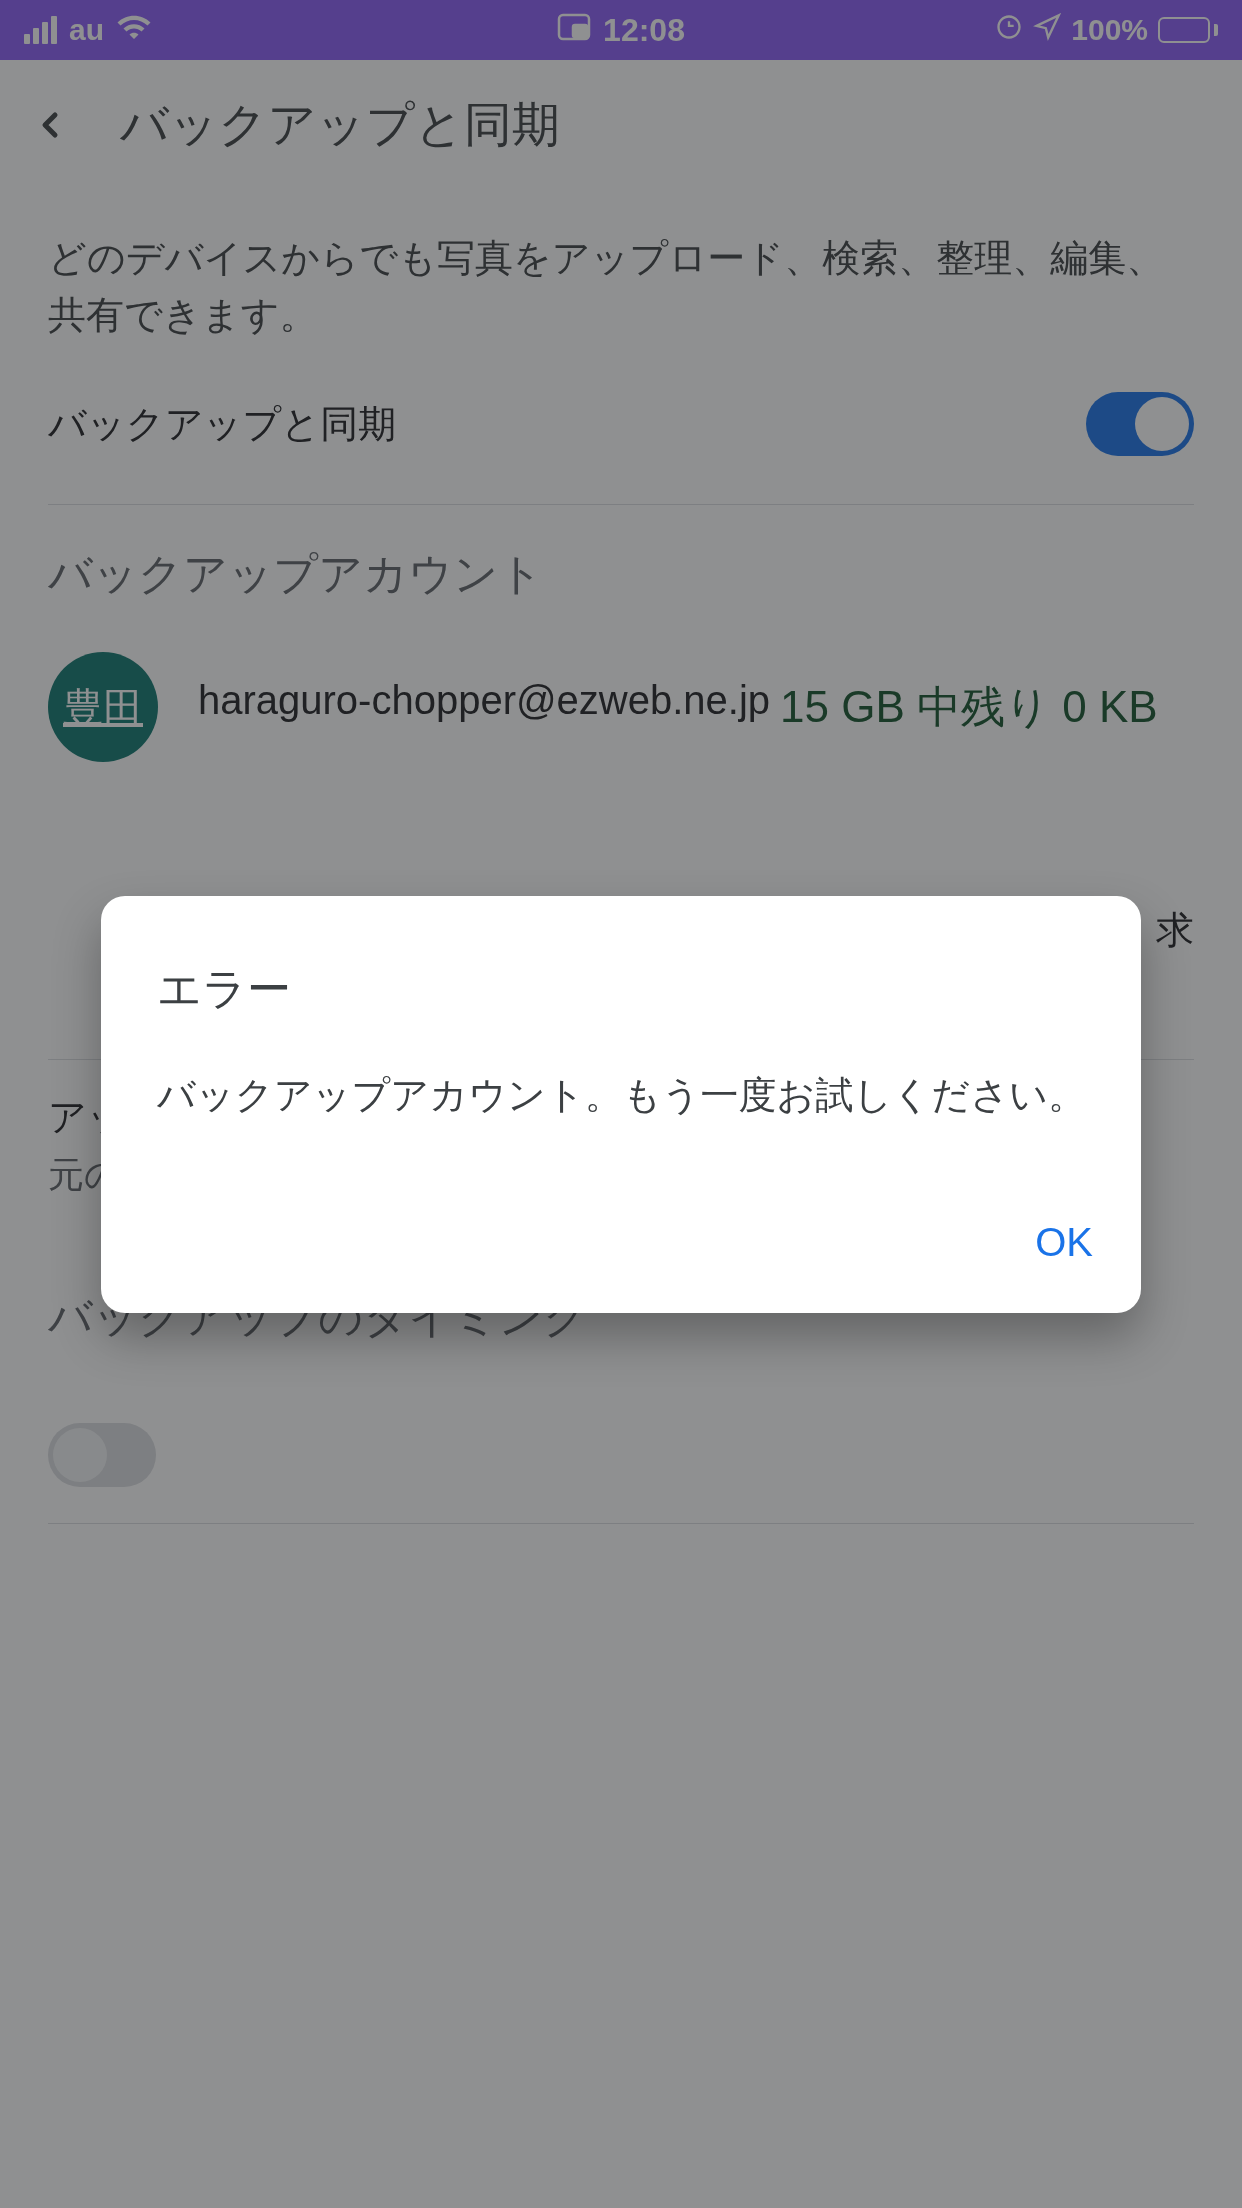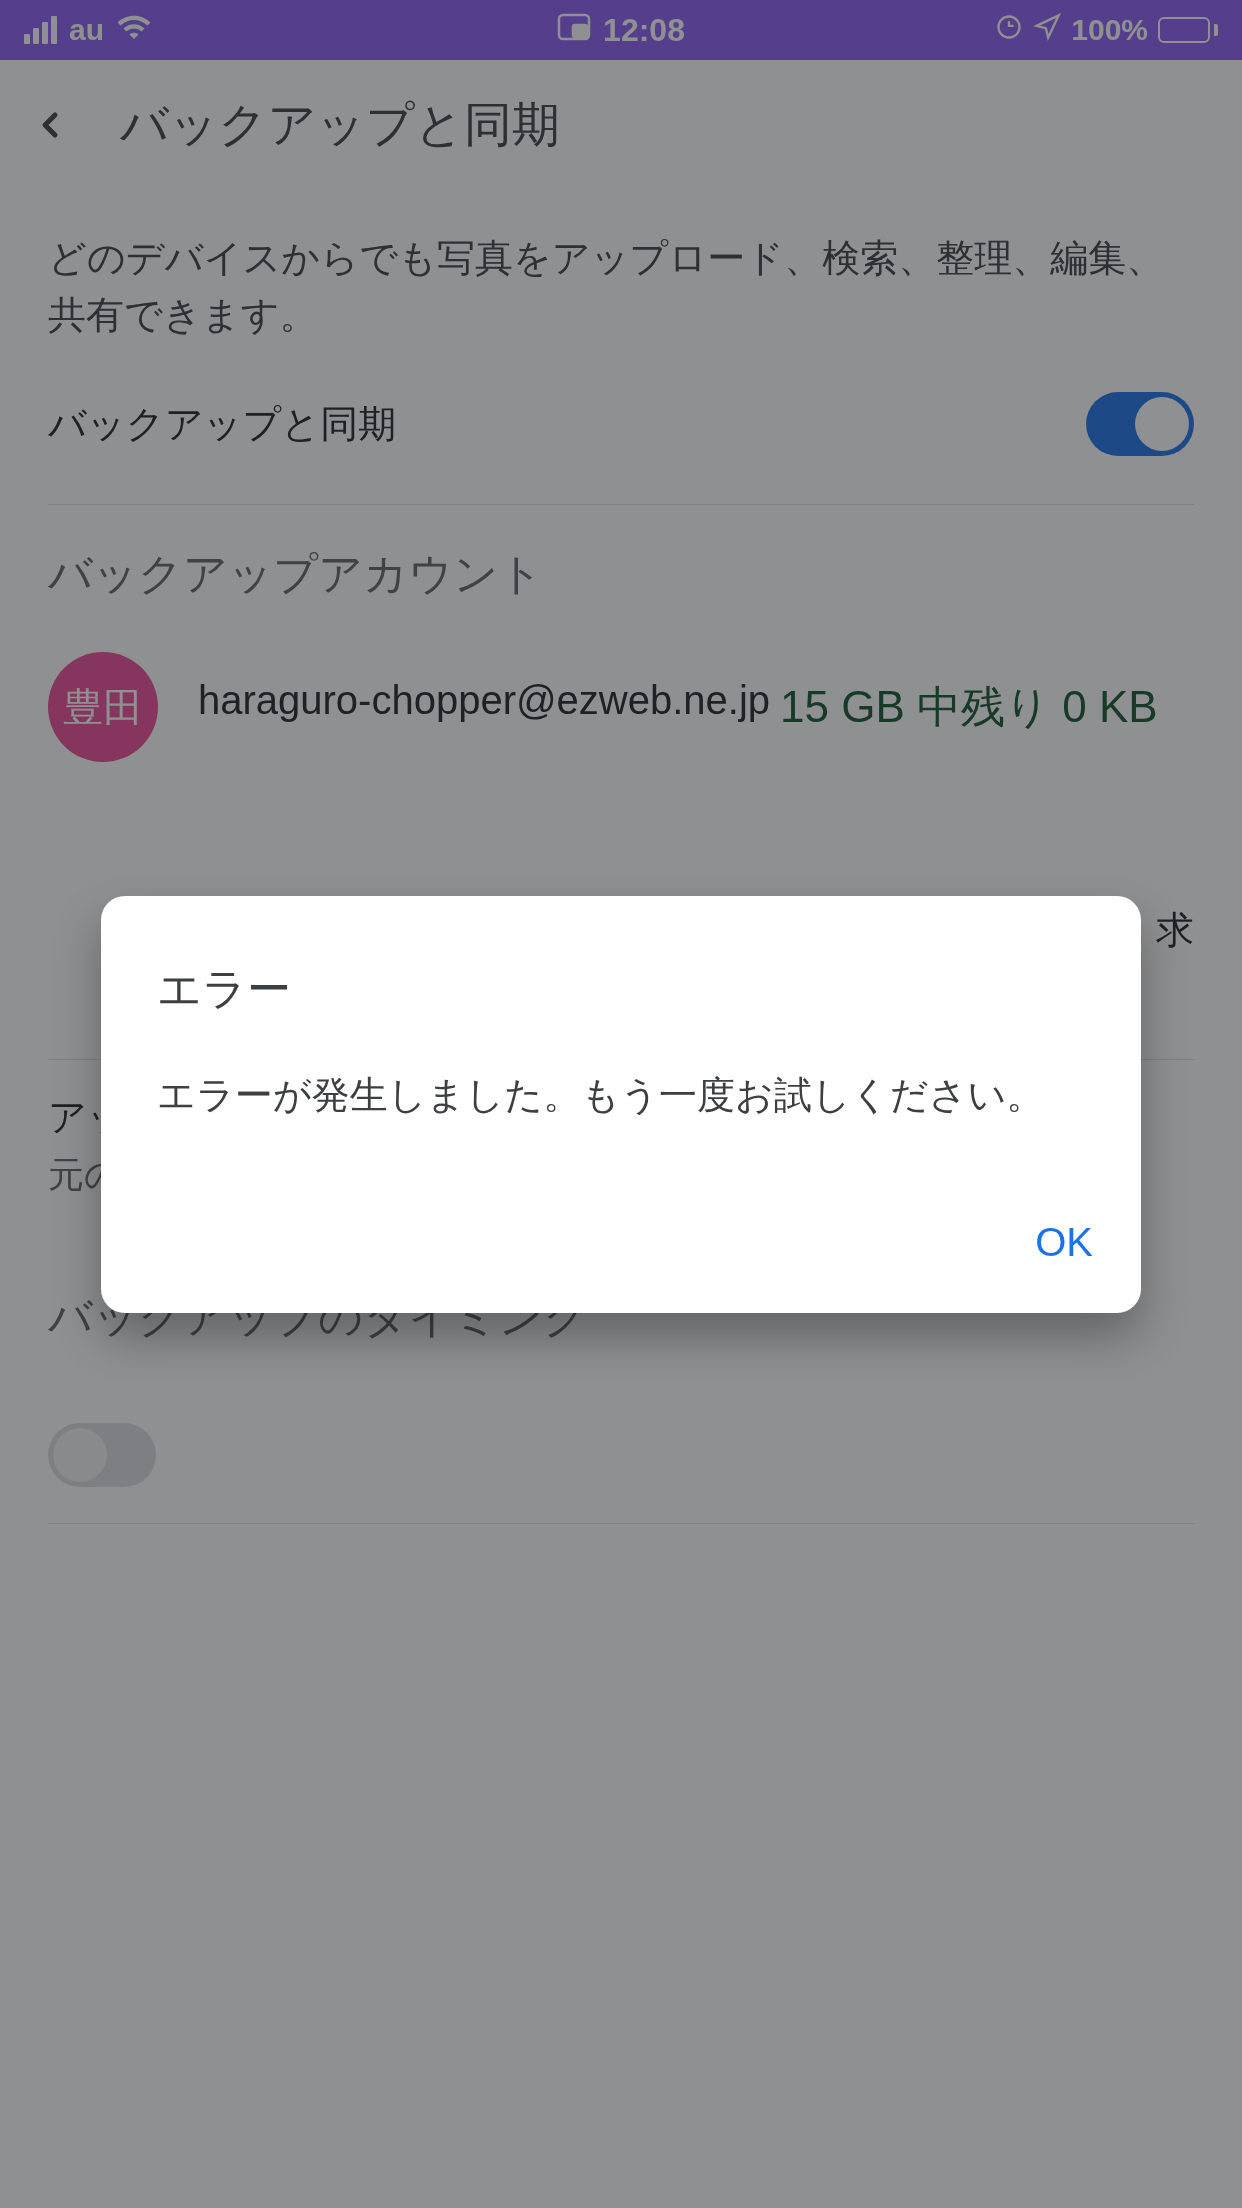--- a/index.html
+++ b/index.html
@@ -57,23 +57,24 @@
     .toggle.on { background: #1a73e8; }
     .toggle.off { background: #dadce0; }
     .toggle-thumb { width: 54px; height: 54px; border-radius: 50%; background: #fff; position: absolute; top: 5px; }
     .toggle.on .toggle-thumb { right: 5px; }
     .toggle.off .toggle-thumb { left: 5px; background: #f1f3f4; }
     
     .section-label { font-size: 44px; color: #5f6368; margin-top: 40px; }
     
     .account-row { display: flex; align-items: center; gap: 40px; padding: 48px 0; }
     .avatar {
-      width: 110px; height: 110px; border-radius: 50%; background: #ec4899;
+      width: 110px; height: 110px; border-radius: 50%; background: #0f766e;
       color: #fff; display: flex; align-items: center; justify-content: center;
       font-size: 40px;
+      text-decoration: underline;
     }
     .account-info { display: flex; gap: 10px; }
     .account-email { font-size: 40px; color: #202124; font-weight: 500; }
     .account-storage { font-size: 44px; color: #14532d; }
     
     .setting-title { font-size: 38px; color: #202124; font-weight: 500; }
     .setting-sub { font-size: 36px; color: #5f6368; margin-top: 8px; }
     .setting-block { padding: 32px 0; border-top: 1px solid #dadce0; }
     
     .spacer { height: 250px; border-bottom: 1px solid #dadce0; }
@@ -185,18 +186,18 @@
         <span class="toggle-thumb"></span>
       </span>
   </div>
 </div>
 
 <span class="partial-text">求</span>
 
 <div class="overlay">
   <div class="dialog">
     <div class="dialog-title">エラー</div>
-    <div class="dialog-message">エラーが発生しました。もう一度お試しください。</div>
+    <div class="dialog-message">バックアップアカウント。もう一度お試しください。</div>
     <div class="dialog-actions">
       <button class="dialog-ok">OK</button>
     </div>
   </div>
 </div>
 
 </body></html>

